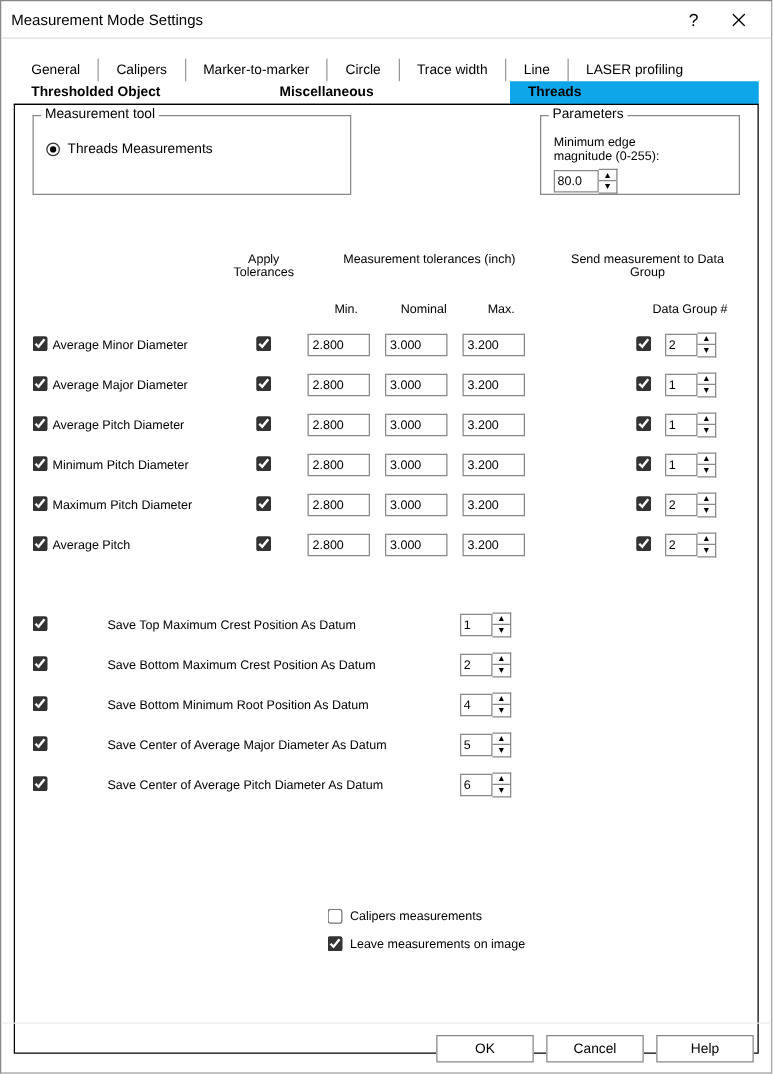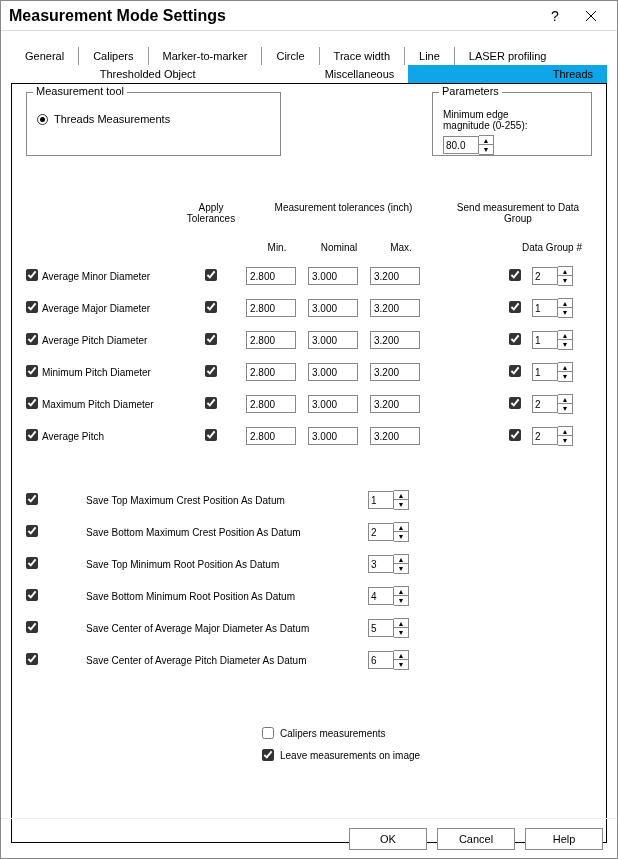--- a/index.html
+++ b/index.html
@@ -1,28 +1,28 @@
 <!DOCTYPE html>
 <html><head>
 <meta charset="utf-8">
 <style>
 * { box-sizing: border-box; font-family: Tahoma, Arial, sans-serif; }
 body { margin: 0; padding: 0; background: #fff; font-size: 11px; color: #000; }
 .window { width: 618px; height: 859px; border: 1px solid #888; position: relative; background: #ffffff; }
 .titlebar { height: 30px; display: flex; align-items: center; padding: 0 8px; border-bottom: 1px solid #ddd; }
-.titlebar-text { font-size: 16px; flex: 1; font-weight: bold; }
+.titlebar-text { font-size: 12px; flex: 1; }
 .tbtn { width: 36px; height: 28px; display: flex; align-items: center; justify-content: center; font-size: 14px; }
 .tbtn svg { width: 10px; height: 10px; }
 .content { padding: 4px 10px 8px 10px; position: relative; height: calc(100% - 30px - 40px); }
 .tabrow { display: flex; margin-top: 12px; }
 .tabrow2 { display: flex; }
 .tab { padding: 3px 14px; font-size: 11px; white-space: nowrap; position: relative; border-bottom: none; }
 .tabSep { border-right: 1px solid #999; }
 .tab.active { background: #0ea5e9; }
-.tab-wide { flex: 1; text-align: right; }
+.tab-wide { flex: 1; text-align: left; font-weight: bold; }
 .tab-underline { border-bottom: 1px solid #000; }
 .panel { border: 1px solid #000; border-top: 1px solid #000; padding: 18px 10px 10px 10px; margin-top: -1px; height: 760px; position: relative; }
 
 .group { border: 1px solid #888; position: absolute; padding: 12px 10px; }
 .group-title { position: absolute; top: -8px; left: 6px; background: #fff; padding: 0 3px; font-size: 11px; }
 .g-tool { left: 14px; top: 8px; width: 255px; height: 64px; }
 .g-params { right: 14px; top: 8px; width: 160px; height: 64px; }
 
 .radio { display: flex; align-items: center; gap: 6px; margin-top: 8px; }
 .radio .dot { width: 11px; height: 11px; border: 1px solid #333; border-radius: 50%; position: relative; }
@@ -282,31 +282,20 @@
      <div class="spin">
     <input value="2" style="width: 26px;">
     <div class="spinbtns">
                 <div>▲</div>
                 <div>▼</div>
               </div>
   </div>
    </div>
           <div class="drow">
      <div class="chk"><input type="checkbox" checked="" style=""></div>
-     <div class="lbl">Save Top Minimum Root Position As Datum</div>
-     <div class="spin">
-    <input value="3" style="width: 26px;">
-    <div class="spinbtns">
-                <div>▲</div>
-                <div>▼</div>
-              </div>
-  </div>
-   </div>
-          <div class="drow">
-     <div class="chk"><input type="checkbox" checked="" style=""></div>
      <div class="lbl">Save Bottom Minimum Root Position As Datum</div>
      <div class="spin">
     <input value="4" style="width: 26px;">
     <div class="spinbtns">
                 <div>▲</div>
                 <div>▼</div>
               </div>
   </div>
    </div>
           <div class="drow">

